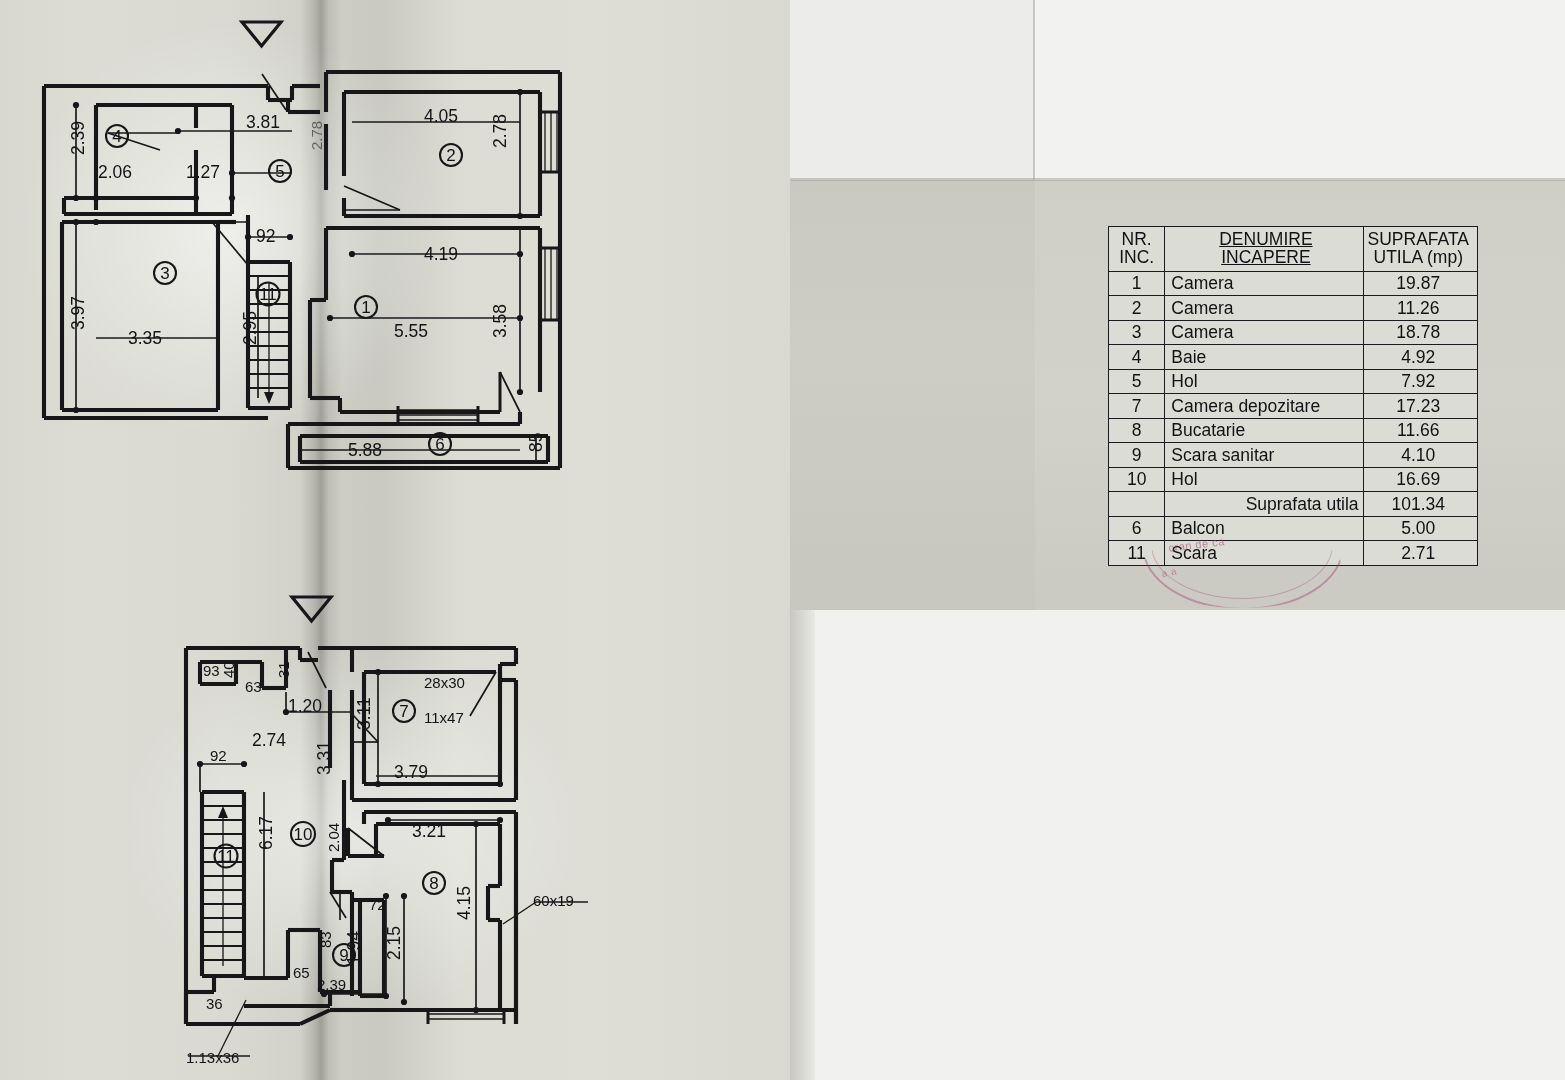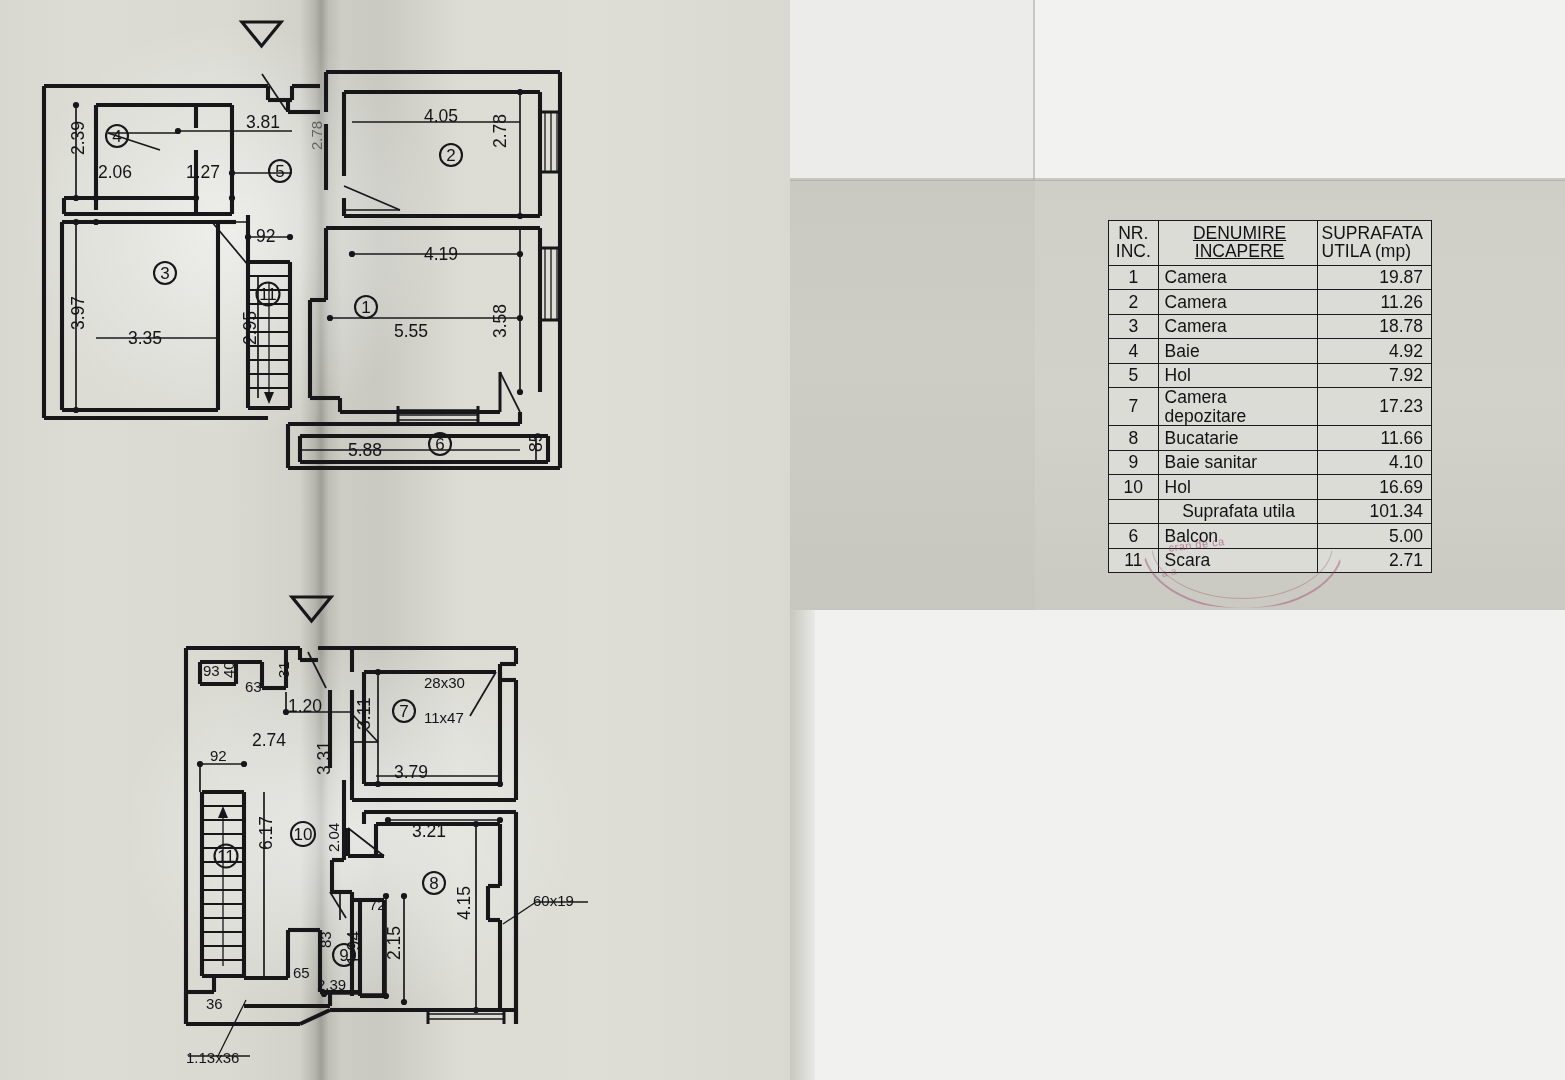--- a/index.html
+++ b/index.html
@@ -56,39 +56,39 @@
   .tri { fill:none; stroke:#17171a; stroke-width:3.2; stroke-linejoin:miter; }
   .stairline { fill:none; stroke:#17171a; stroke-width:1.8; }
 
   .lbl { font-family:"Liberation Sans", sans-serif; fill:#141417; font-size:17.5px; }
   .lbl-sm { font-size:15px; }
   .rmnum { font-family:"Liberation Sans", sans-serif; fill:#141417; font-size:17px; text-anchor:middle; }
   .circ { fill:none; stroke:#17171a; stroke-width:2.1; }
 
   
   #area-table {
-    position:absolute; left:1108px; top:220px; width:324px;
+    position:absolute; left:1108px; top:226px; width:370px;
     border-collapse:collapse;
     background:#1d4ed8;
     font-family:"Liberation Sans", sans-serif;
     box-shadow:0 0 0 0 transparent;
   }
   #area-table td, #area-table th {
     border:1.6px solid #1b1b1f;
     font-size:17.5px; color:#121214; padding:0 4px; height:23.5px;
     line-height:1.05; font-weight:400; background:#dcdcd6;
   }
   #area-table th { font-weight:400; height:auto; padding:3px 2px 4px; }
   .c-nr   { width:52px;  text-align:center; }
   .c-name { width:215px; text-align:left; padding-left:6px !important; }
-  .c-val  { width:100px; text-align:right; padding-right:8px !important; }
+  .c-val  { width:100px; text-align:center; padding-right:8px !important; }
   .hdr-nr { text-align:center; }
   .hdr-name { text-align:center;text-decoration:underline; }
-  .hdr-val { text-align:left; padding-left:4px !important; }
-  .span-name { text-align:center; }
+  .hdr-val { text-align:center; padding-left:4px !important; }
+  .span-name { text-align:right; }
   .stamp {
     position:absolute; left:1142px; top:528px; width:200px; height:80px;
     border-radius:50%;
     pointer-events:none;
     overflow:hidden;
   }
   .stamp-ring {
     position:absolute; left:0; top:-46px; width:198px; height:124px;
     border:2px solid rgba(150,60,105,.40); border-radius:50%;
   }
@@ -582,21 +582,21 @@
           <td class="c-name">Camera depozitare</td>
           <td class="c-val">17.23</td>
         </tr>
         <tr>
           <td class="c-nr">8</td>
           <td class="c-name">Bucatarie</td>
           <td class="c-val">11.66</td>
         </tr>
         <tr>
           <td class="c-nr">9</td>
-          <td class="c-name">Baie sanitar</td>
+          <td class="c-name">Scara sanitar</td>
           <td class="c-val">4.10</td>
         </tr>
         <tr>
           <td class="c-nr">10</td>
           <td class="c-name">Hol</td>
           <td class="c-val">16.69</td>
         </tr>
         <tr>
           <td class="c-nr"></td>
           <td class="c-name span-name">Suprafata utila</td>

